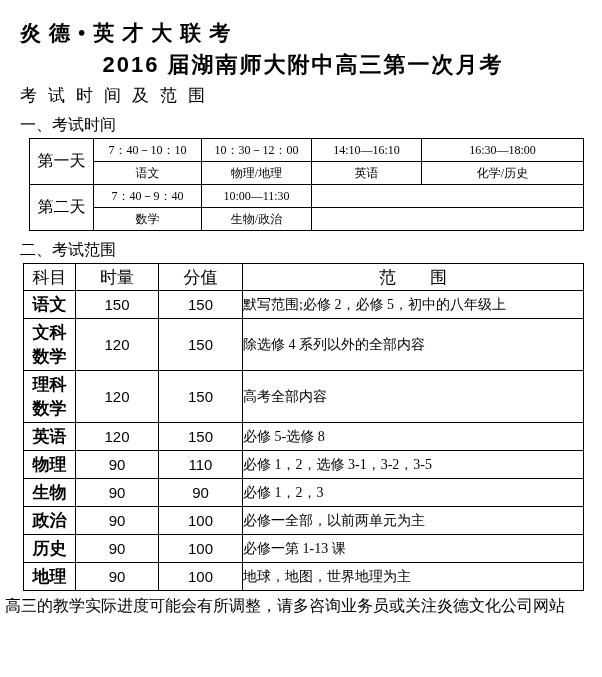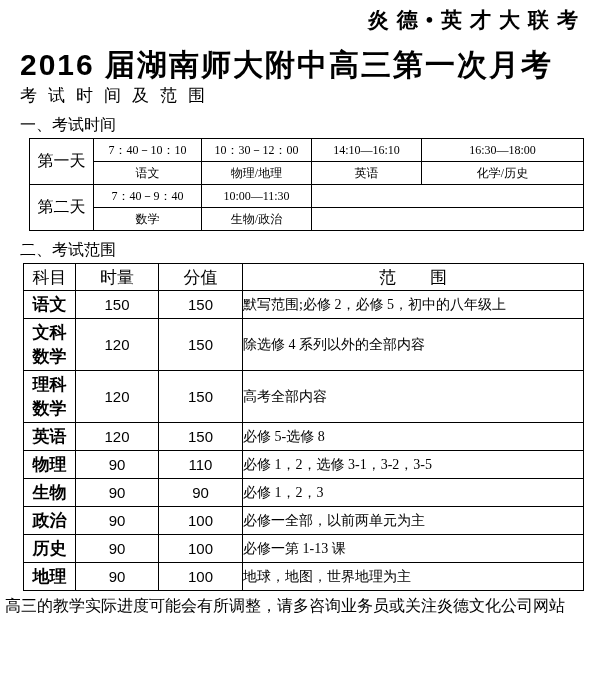--- a/index.html
+++ b/index.html
@@ -1,24 +1,24 @@
 <!DOCTYPE html>
 <html><head>
 <meta charset="utf-8">
 <style>
   html,body { margin:0; padding:0; background:#fff; color:#000; }
   body { width:602px; height:677px; overflow:hidden;
          font-family:"Liberation Serif", serif; }
   .page { padding:8px 16px 0 20px; }
 
   
-  .brand    { text-align:right; font-family:"Liberation Serif", serif;
-              font-weight:bold; font-size:21px; letter-spacing:8px; line-height:25px; }
-  .title    { text-align:left; font-family:"Liberation Sans", sans-serif;
-              font-weight:bold; font-size:30px; letter-spacing:2px; line-height:32px; margin-top:16px; }
+  .brand    { text-align:left; font-family:"Liberation Serif", serif;
+              font-weight:bold; font-size:21px; letter-spacing:8px; line-height:25px;margin-top:13px; }
+  .title    { text-align:center; font-family:"Liberation Sans", sans-serif;
+              font-weight:bold; font-size:22px; letter-spacing:2px; line-height:32px; margin-top:3px; }
   .subtitle { font-family:"Liberation Serif", serif;
               font-size:17px; letter-spacing:11px; line-height:21px; margin-top:4px; }
 
   
   .sec-heading { font-family:"Liberation Sans", sans-serif; font-size:16px;
                  line-height:19px; margin-top:9px; }
 
   table { border-collapse:collapse; table-layout:fixed; }
   td, th { border:1px solid #000; padding:0; overflow:hidden; }
 

